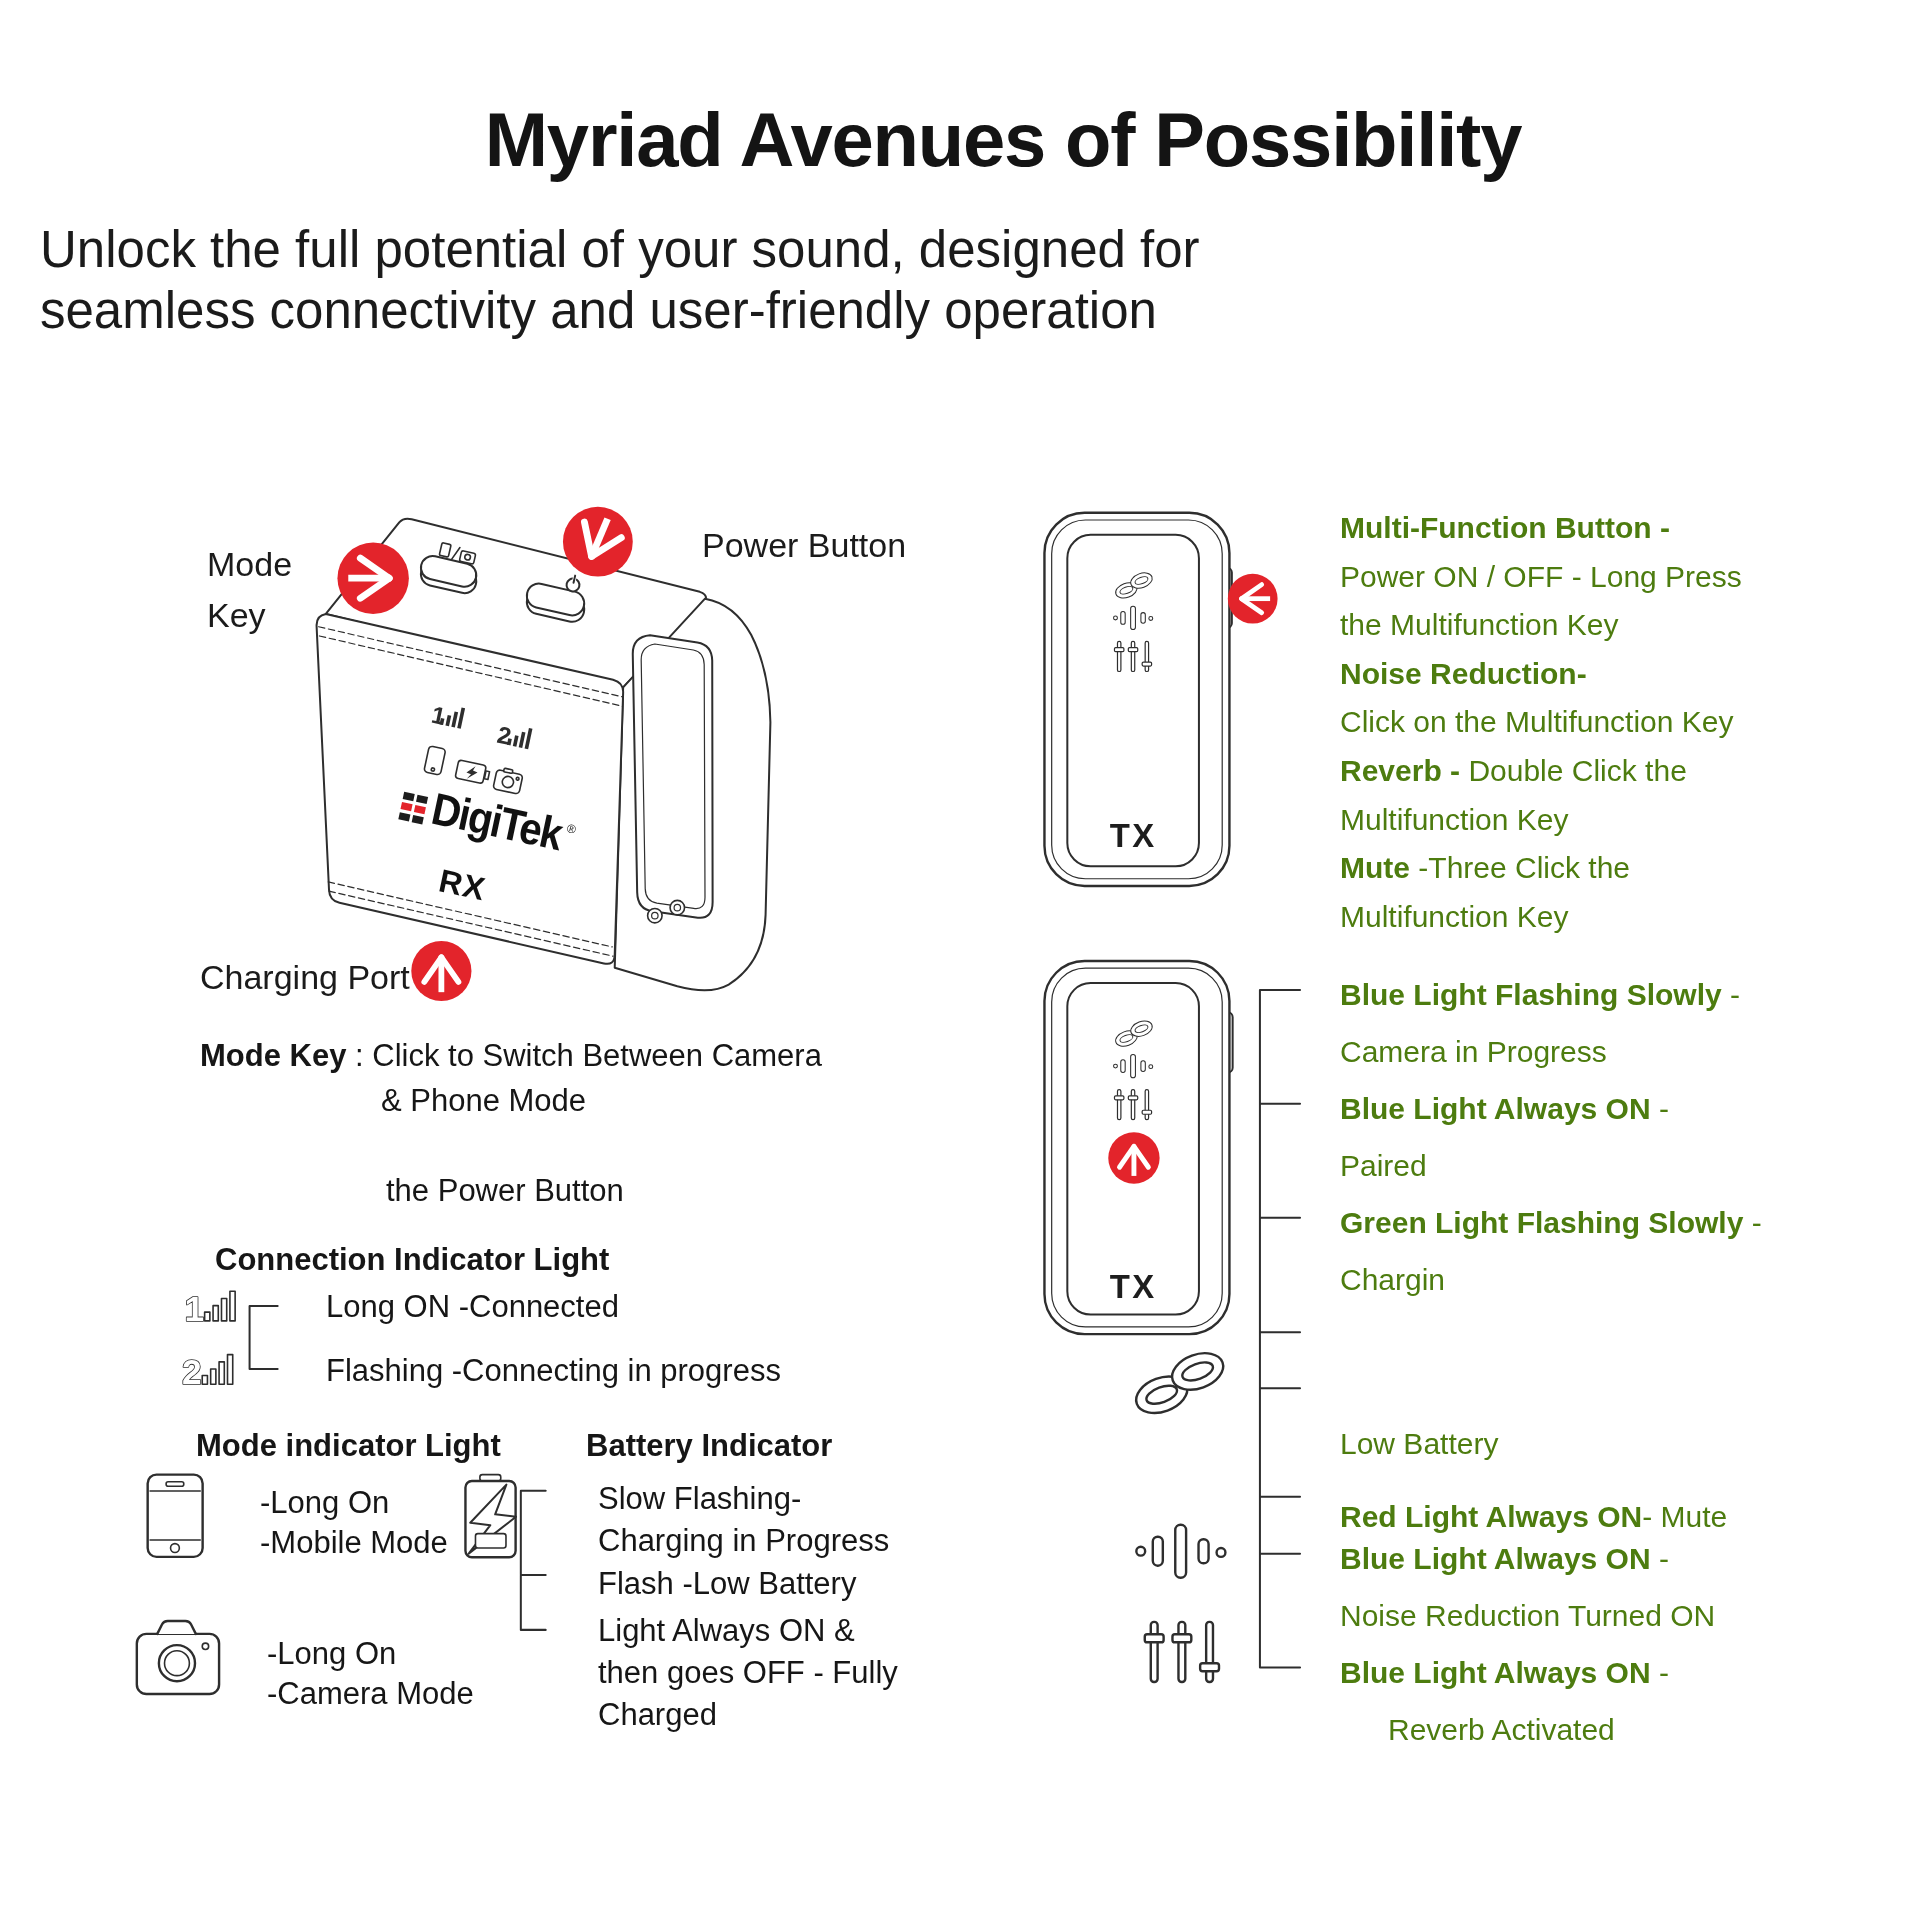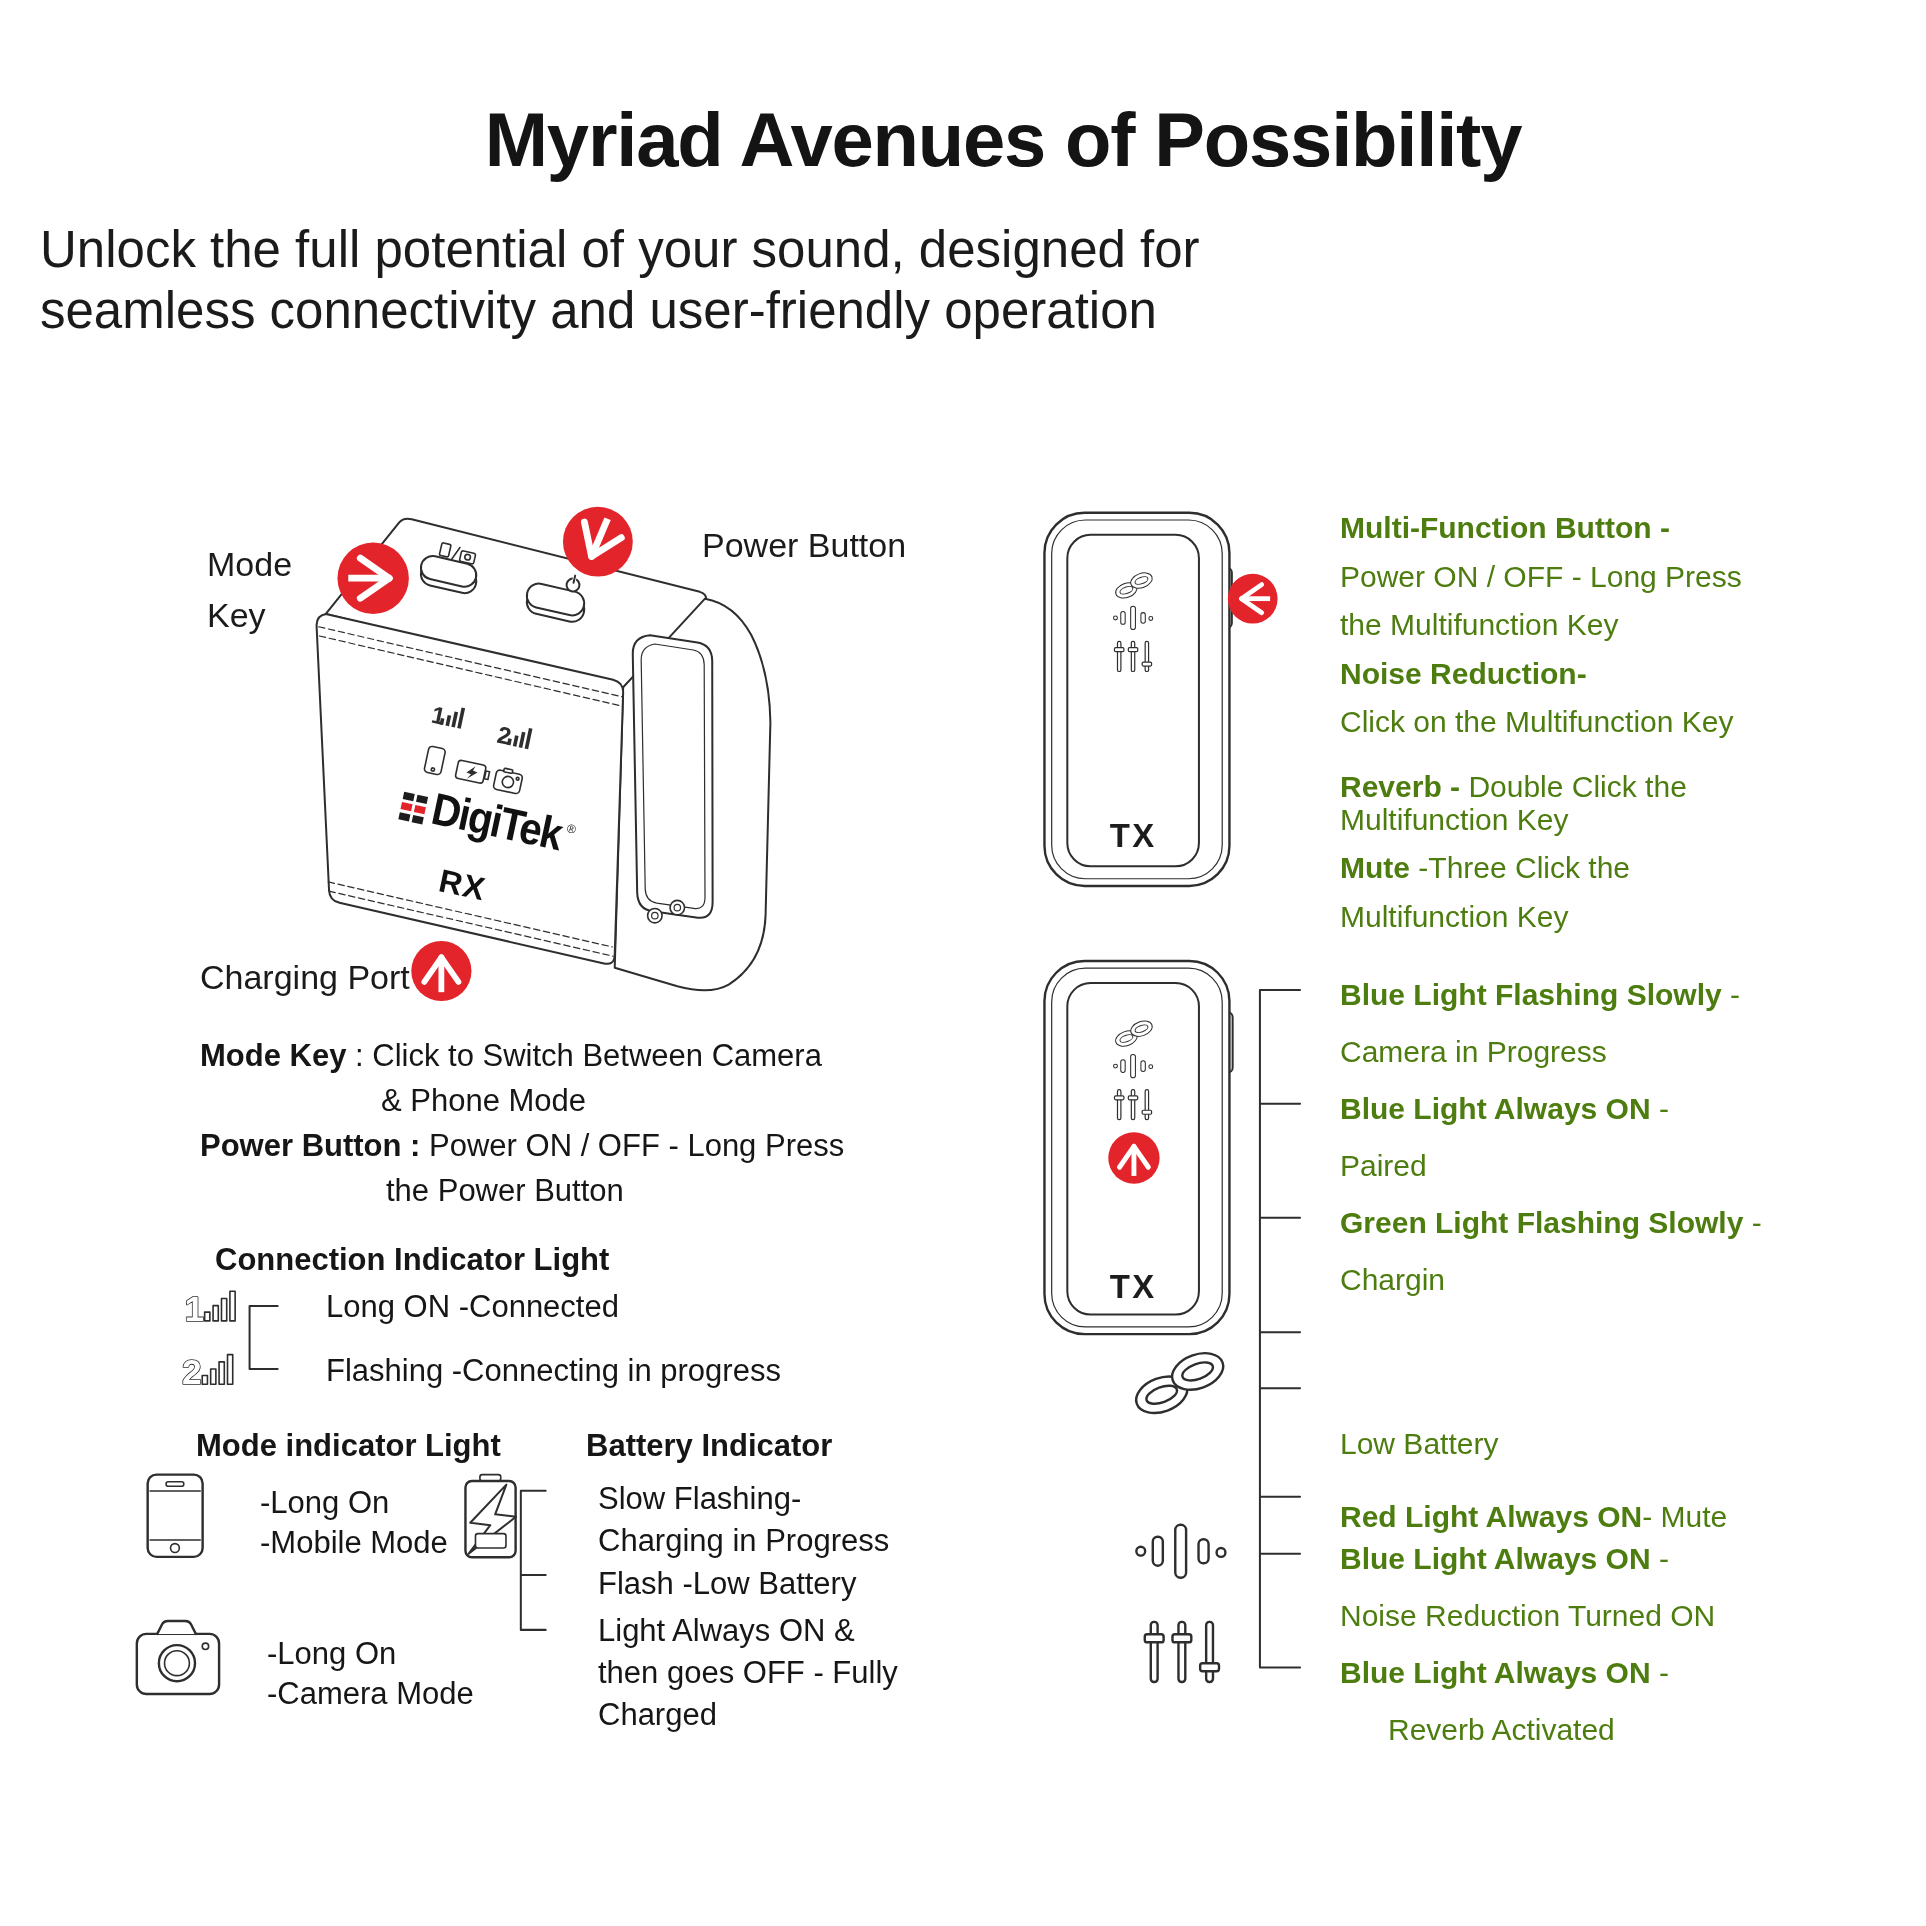--- a/index.html
+++ b/index.html
@@ -261,21 +261,20 @@
   <div class="abs title" style="top:96px;left:0;">Myriad Avenues of Possibility</div>
   <div class="abs sub" style="top:220px;left:0;">Unlock the full potential of your sound, designed for</div>
   <div class="abs sub" style="top:281px;left:0;">seamless connectivity and user-friendly operation</div>
 
   <div class="abs callout" style="left:167px;top:539px;width:120px;line-height:51px;">Mode Key</div>
   <div class="abs callout nw" style="left:662px;top:526px;">Power Button</div>
   <div class="abs callout nw" style="left:160px;top:958px;">Charging Port</div>
 
   <div class="abs body-l nw line" style="left:160px;top:1038px;"><b>Mode Key</b><span> : Click to Switch Between Camera</span></div>
   <div class="abs body-l nw line" style="left:341px;top:1083px;"><span>&amp; Phone Mode</span></div>
-  <div class="abs body-l nw line" style="left:160px;top:1128px;"><b>Power Button : </b><span>Power ON / OFF - Long Press</span></div>
   <div class="abs body-l nw line" style="left:346px;top:1173px;"><span>the Power Button</span></div>
 
   <div class="abs body-l hd nw" style="left:175px;top:1242px;">Connection Indicator Light</div>
   <div class="abs body-l nw" style="left:286px;top:1289px;">Long ON -Connected</div>
   <div class="abs body-l nw" style="left:286px;top:1353px;">Flashing -Connecting in progress</div>
 
   <div class="abs body-l hd nw" style="left:156px;top:1428px;">Mode indicator Light</div>
   <div class="abs body-l hd nw" style="left:546px;top:1428px;">Battery Indicator</div>
 
   <div class="abs body-l nw" style="left:220px;top:1485px;">-Long On</div>
@@ -289,21 +288,21 @@
   <div class="abs body-l nw" style="left:558px;top:1566px;">Flash -Low Battery</div>
   <div class="abs body-l nw" style="left:558px;top:1613px;">Light Always ON &amp;</div>
   <div class="abs body-l nw" style="left:558px;top:1655px;">then goes OFF - Fully</div>
   <div class="abs body-l nw" style="left:558px;top:1697px;">Charged</div>
 
   <div class="abs body-r nw line" style="left:1300px;top:511px;"><b>Multi-Function Button -</b><span></span></div>
   <div class="abs body-r nw line" style="left:1300px;top:560px;"><b></b><span>Power ON / OFF - Long Press</span></div>
   <div class="abs body-r nw line" style="left:1300px;top:608px;"><b></b><span>the Multifunction Key</span></div>
   <div class="abs body-r nw line" style="left:1300px;top:657px;"><b>Noise Reduction-</b><span></span></div>
   <div class="abs body-r nw line" style="left:1300px;top:705px;"><b></b><span>Click on the Multifunction Key</span></div>
-  <div class="abs body-r nw line" style="left:1300px;top:754px;margin-top:16px;"><b>Reverb - </b><span>Double Click the</span></div>
+  <div class="abs body-r nw line" style="left:1300px;top:754px;"><b>Reverb - </b><span>Double Click the</span></div>
   <div class="abs body-r nw line" style="left:1300px;top:803px;"><b></b><span>Multifunction Key</span></div>
   <div class="abs body-r nw line" style="left:1300px;top:851px;"><b>Mute </b><span>-Three Click the</span></div>
   <div class="abs body-r nw line" style="left:1300px;top:900px;"><b></b><span>Multifunction Key</span></div>
 
   <div class="abs body-r nw line" style="left:1300px;top:978px;"><b>Blue Light Flashing Slowly</b><span> -</span></div>
   <div class="abs body-r nw line" style="left:1300px;top:1035px;"><b></b><span>Camera in Progress</span></div>
   <div class="abs body-r nw line" style="left:1300px;top:1092px;"><b>Blue Light Always ON</b><span> -</span></div>
   <div class="abs body-r nw line" style="left:1300px;top:1149px;"><b></b><span>Paired</span></div>
   <div class="abs body-r nw line" style="left:1300px;top:1206px;"><b>Green Light Flashing Slowly</b><span> -</span></div>
   <div class="abs body-r nw line" style="left:1300px;top:1263px;"><b></b><span>Chargin</span></div>

